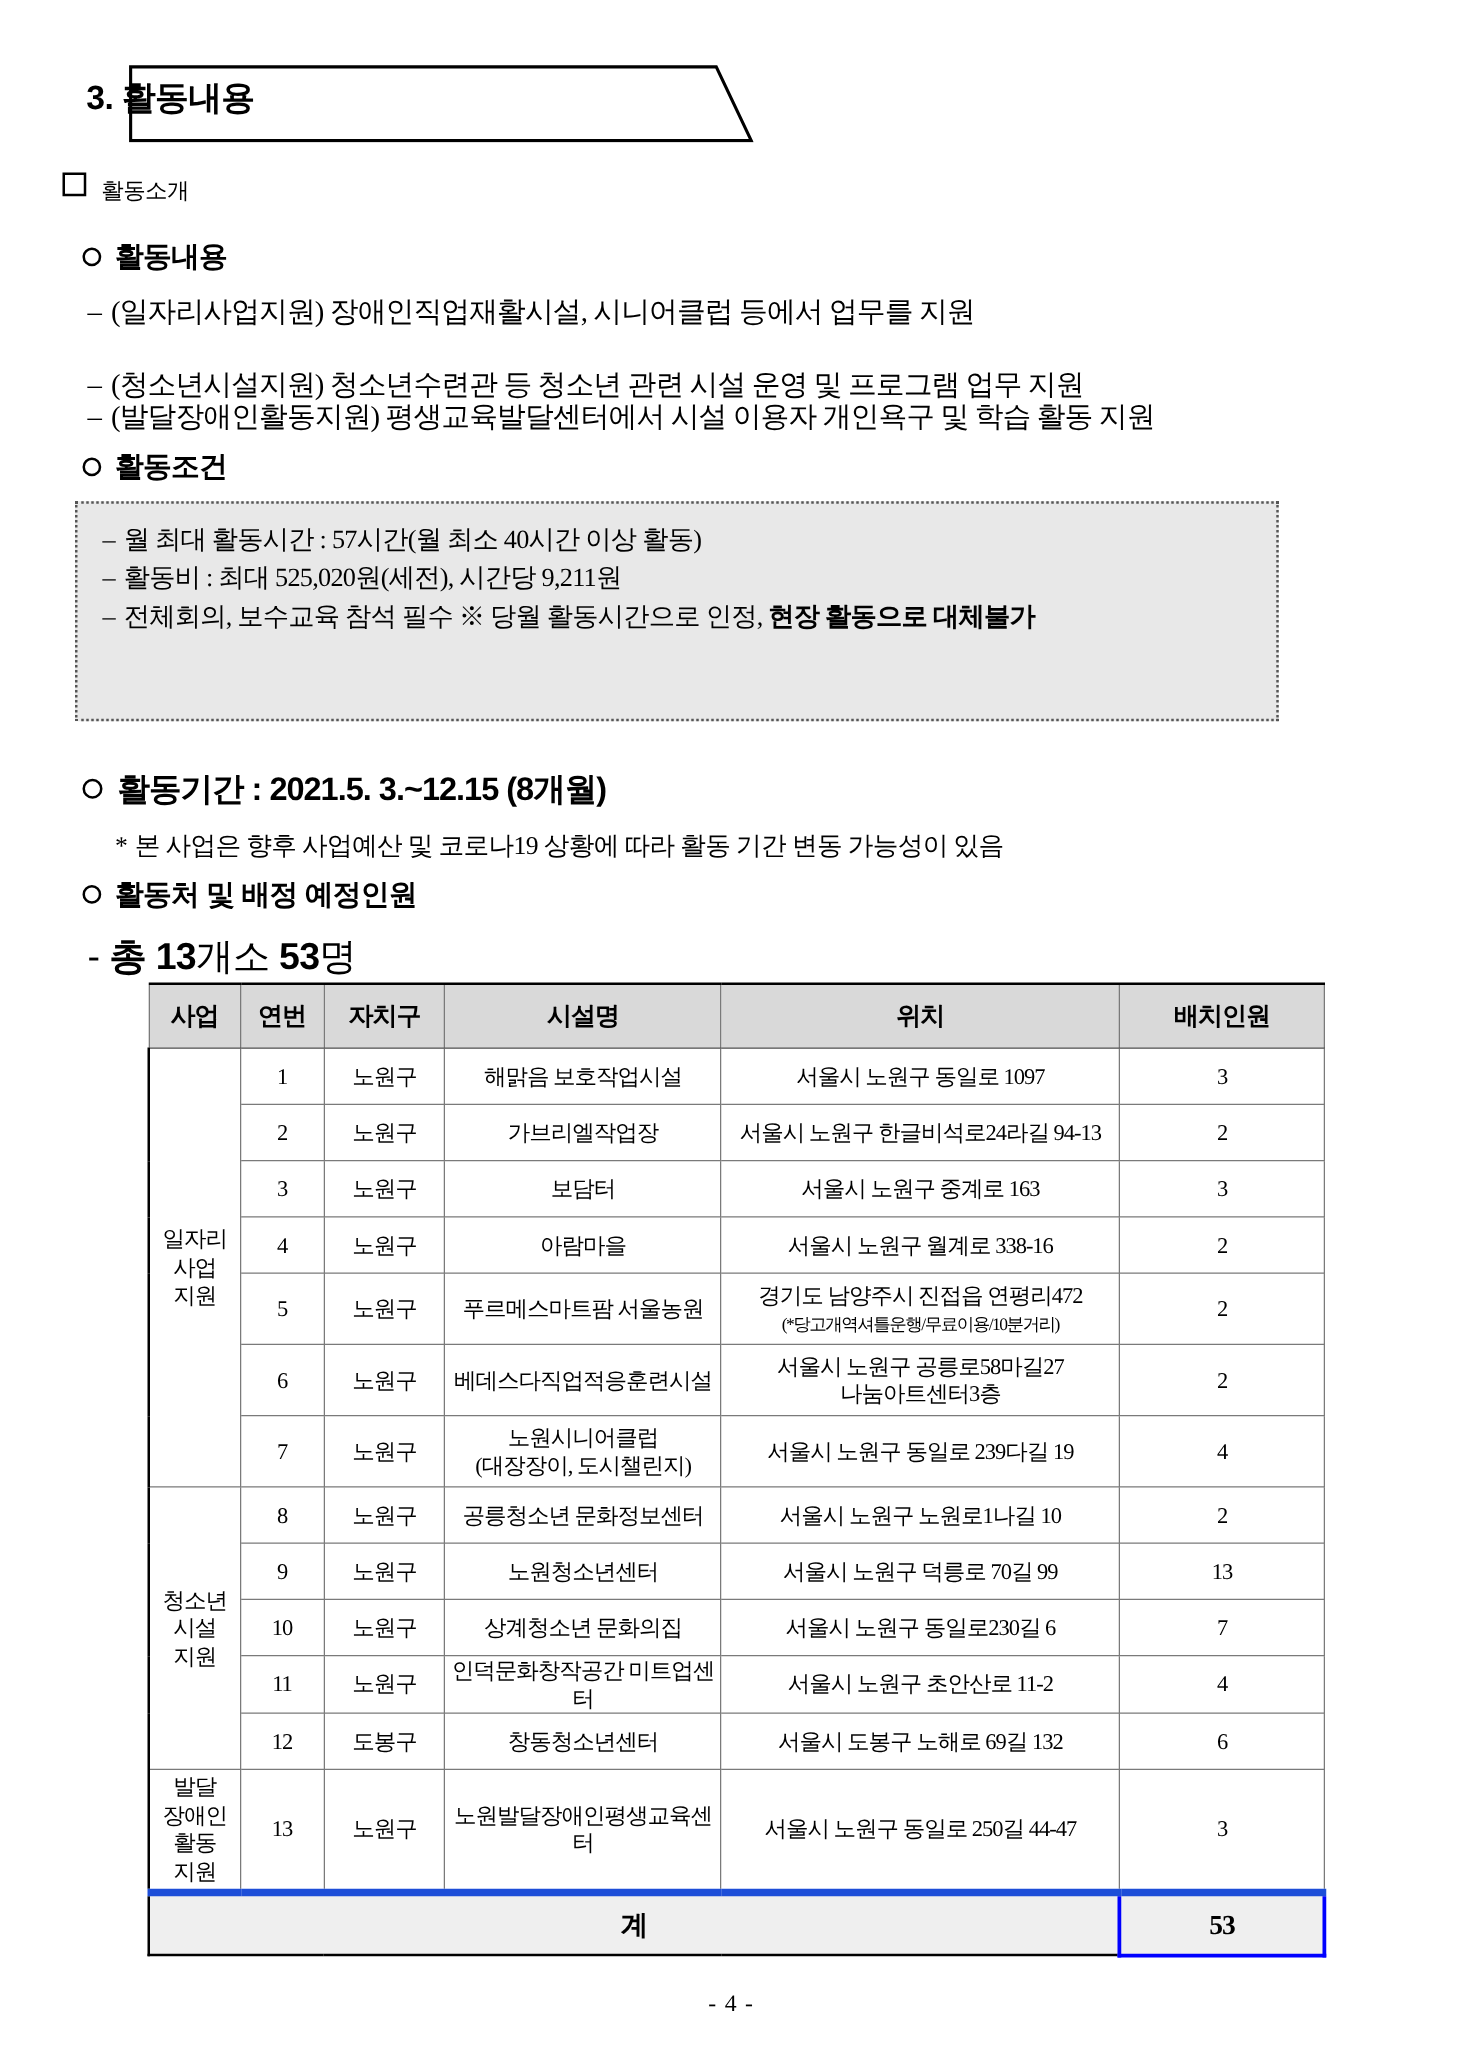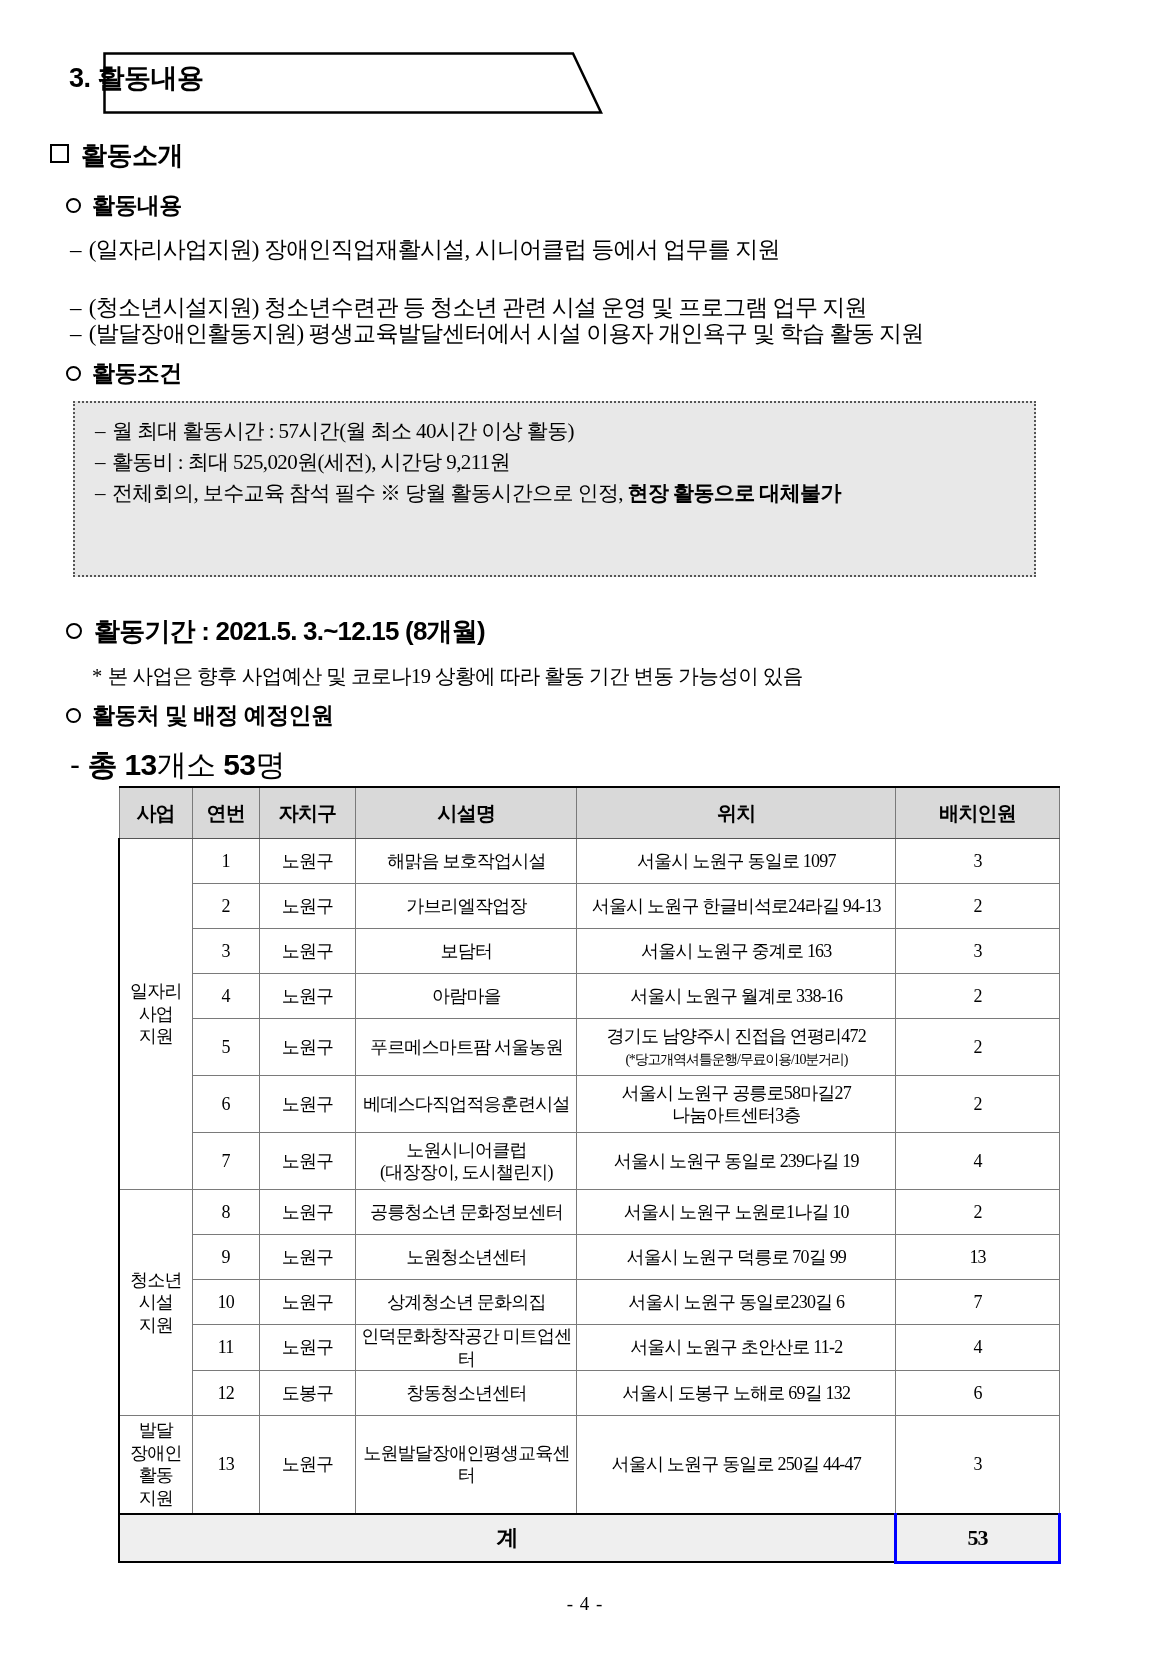--- a/index.html
+++ b/index.html
@@ -35,22 +35,22 @@
     font-size: 27px;
     letter-spacing: -0.5px;
     white-space: nowrap;
   }
 
   
   .h-square {
     position: absolute;
     left: 50px;
     font-family: "Liberation Sans", sans-serif;
-    font-weight: bold;
-    font-size: 26px;
+    font-weight: normal;
+    font-size: 18px;
     letter-spacing: -0.5px;
     white-space: nowrap;
   }
   .h-square .mark {
     display: inline-block;
     width: 19px;
     height: 19px;
     border: 2.5px solid #000;
     margin-right: 12px;
     vertical-align: 1px;
@@ -90,21 +90,20 @@
   .cond-box {
     position: absolute;
     left: 60px;
     top: 401px;
     width: 963px;
     height: 176px;
     background: #e8e8e8;
     border: 2px dotted #555;
     box-sizing: border-box;
     padding: 13px 0 0 20px;
-    margin-left: 13px;
   }
   .cond-line {
     font-size: 21px;
     letter-spacing: -0.6px;
     line-height: 31px;
     white-space: nowrap;
   }
   .cond-line .dash { margin-right: 7px; }
   .strong-emph { font-weight: bold; }
 
@@ -207,21 +206,21 @@
     border-right: 2.5px solid #000;
     font-size: 19px;
   }
   th.cnt-head {
     border-left: 3px solid #0000ff;
     border-top: 3px solid #0000ff;
     border-right: 3px solid #0000ff;
   }
   th.biz-head { border-left: 2.5px solid #000; }
   td.biz-cell.first-left { border-left: 2.5px solid #000; }
-  tr.last-row td { border-bottom: 1px solid #1d4ed8; }
+  tr.last-row td { border-bottom: 6px solid #1d4ed8; }
 
   tr.sum-row td {
     background: #efefef;
     font-weight: bold;
     font-size: 22px;
     height: 46px;
     border-top: 2px solid #000;
     border-bottom: 2.5px solid #000;
   }
   tr.sum-row td.sum-label { border-left: 2.5px solid #000; }

